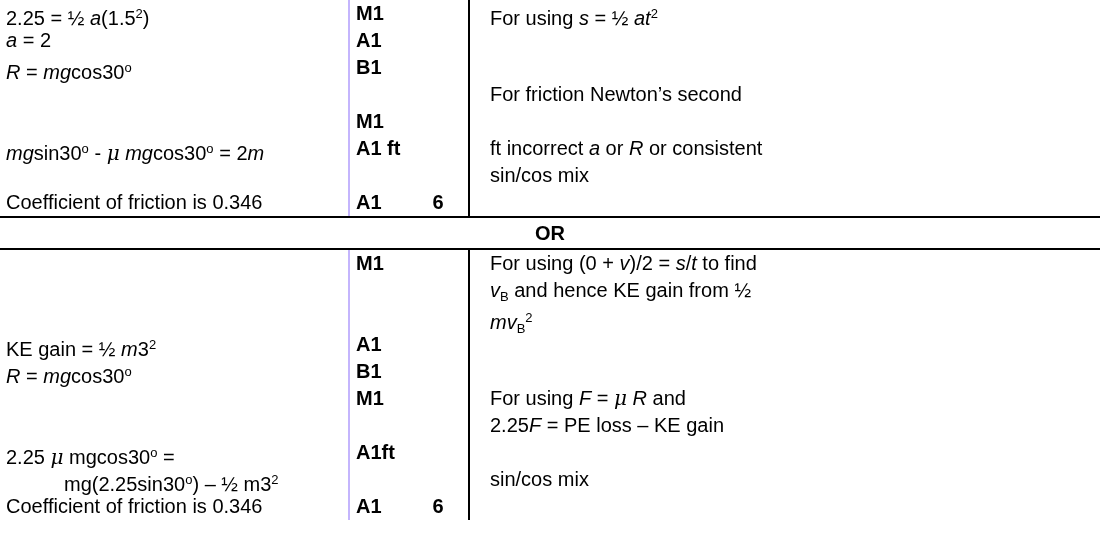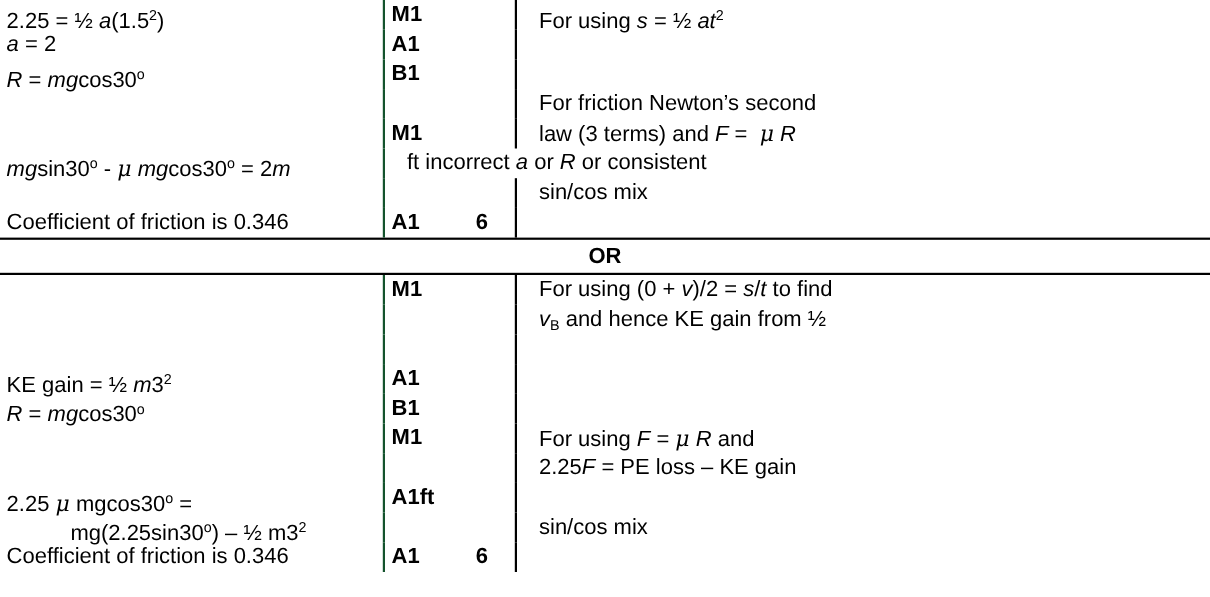--- a/index.html
+++ b/index.html
@@ -29,21 +29,21 @@
     align-items: stretch;
   }
   .cell {
     box-sizing: border-box;
     padding: 0 6px;
     font-size: 20px;
     line-height: 27px;
   }
   .c-work {
     width: 350px;
-    border-right: 2px solid #14532d;
+    border-right: 2px solid #c4b5fd;
   }
   .c-mark {
     width: 120px;
     border-right: 2px solid #000;
     font-weight: bold;
     display: flex;
     flex-direction: row;
   }
   .c-mark .mk {
     width: 62px;
@@ -134,29 +134,30 @@
       </div>
       <div class="cell c-comment h27">For friction Newton’s second</div>
     </div>
 
     <div class="row">
       <div class="cell c-work h27"></div>
       <div class="cell c-mark h27">
         <span class="mk">M1</span>
         <span class="tot"></span>
       </div>
-      <div class="cell c-comment h27">
-        law (3 terms) and <i>F</i> = &nbsp;<span class="mu">μ</span> <i>R</i>
-      </div>
     </div>
 
     <div class="row">
       <div class="cell c-work h27">
         <i>mg</i>sin30<span class="sup">o</span> - <span class="mu">μ</span> <i>mg</i>cos30<span class="sup">o</span> = 2<i>m</i>
       </div>
+      <div class="cell c-mark h27">
+        <span class="mk">A1 ft</span>
+        <span class="tot"></span>
+      </div>
       <div class="cell c-comment h27">
         ft incorrect <i>a</i> or <i>R</i> or consistent
       </div>
     </div>
 
     <div class="row">
       <div class="cell c-work h27"></div>
       <div class="cell c-mark h27">
         <span class="mk"></span>
         <span class="tot"></span>
@@ -195,20 +196,23 @@
       <div class="cell c-comment h27">
         <i>v</i><span class="sub">B</span> and hence KE gain from <span class="frac">½</span>
       </div>
     </div>
 
     <div class="row">
       <div class="cell c-work h27"></div>
       <div class="cell c-mark h27">
         <span class="mk"></span>
         <span class="tot"></span>
+      </div>
+      <div class="cell c-comment h27">
+        <i>mv</i><span class="sub">B</span><span class="sup">2</span>
       </div>
     </div>
 
     <div class="row">
       <div class="cell c-work h27">
         KE gain = <span class="frac">½</span> <i>m</i>3<span class="sup">2</span>
       </div>
       <div class="cell c-mark h27">
         <span class="mk">A1</span>
         <span class="tot"></span>

